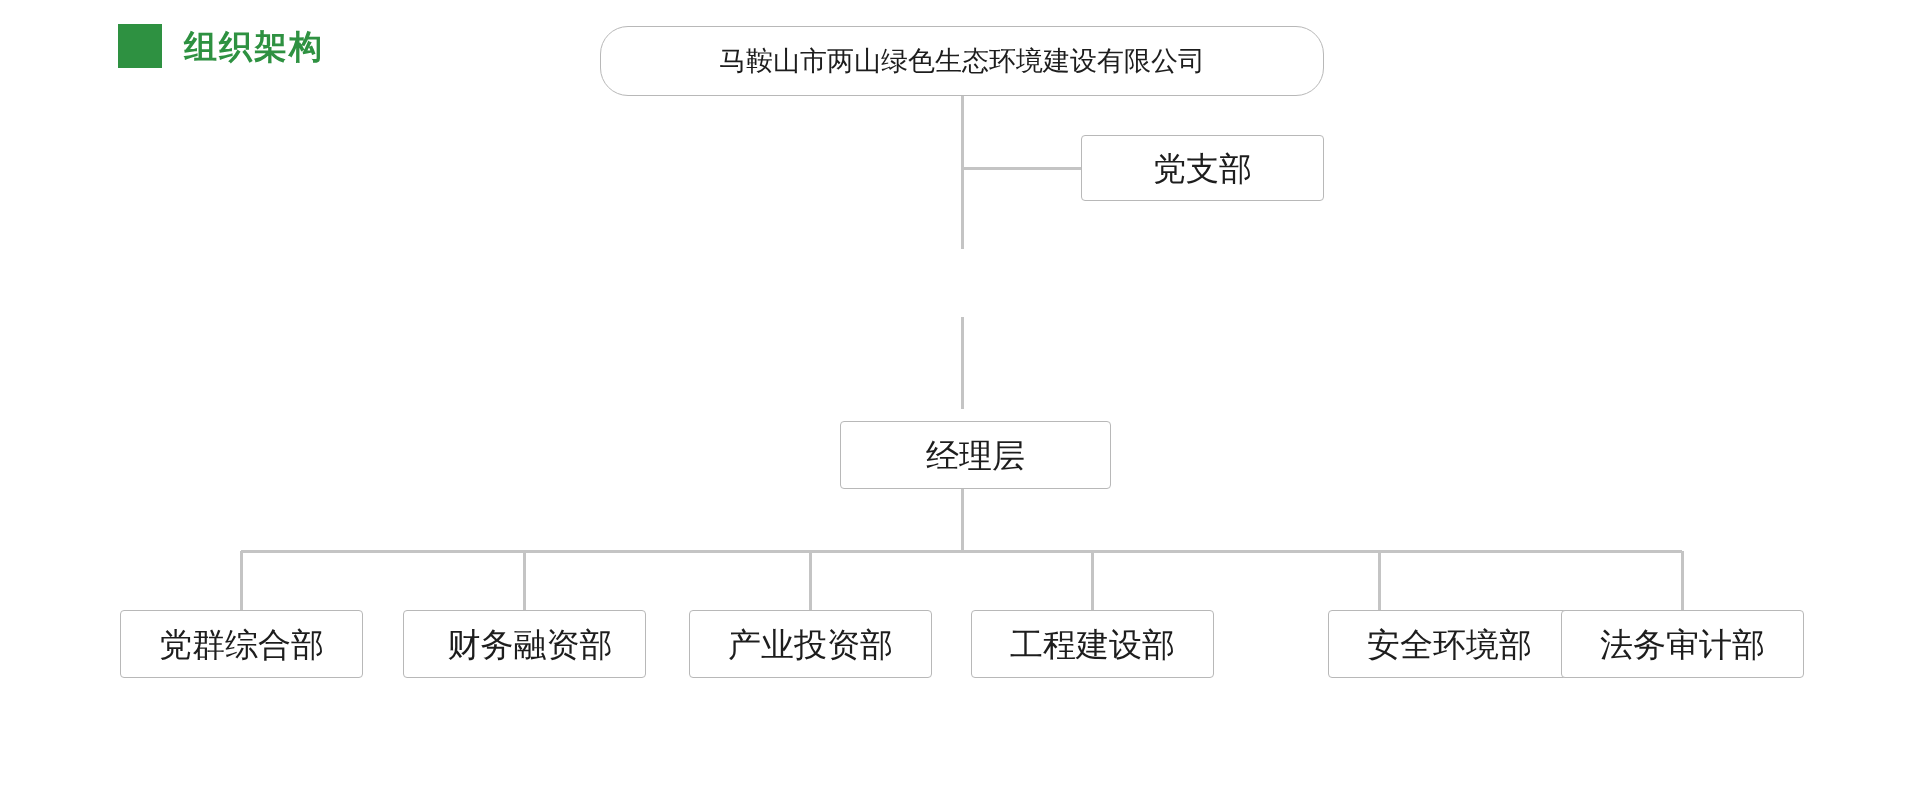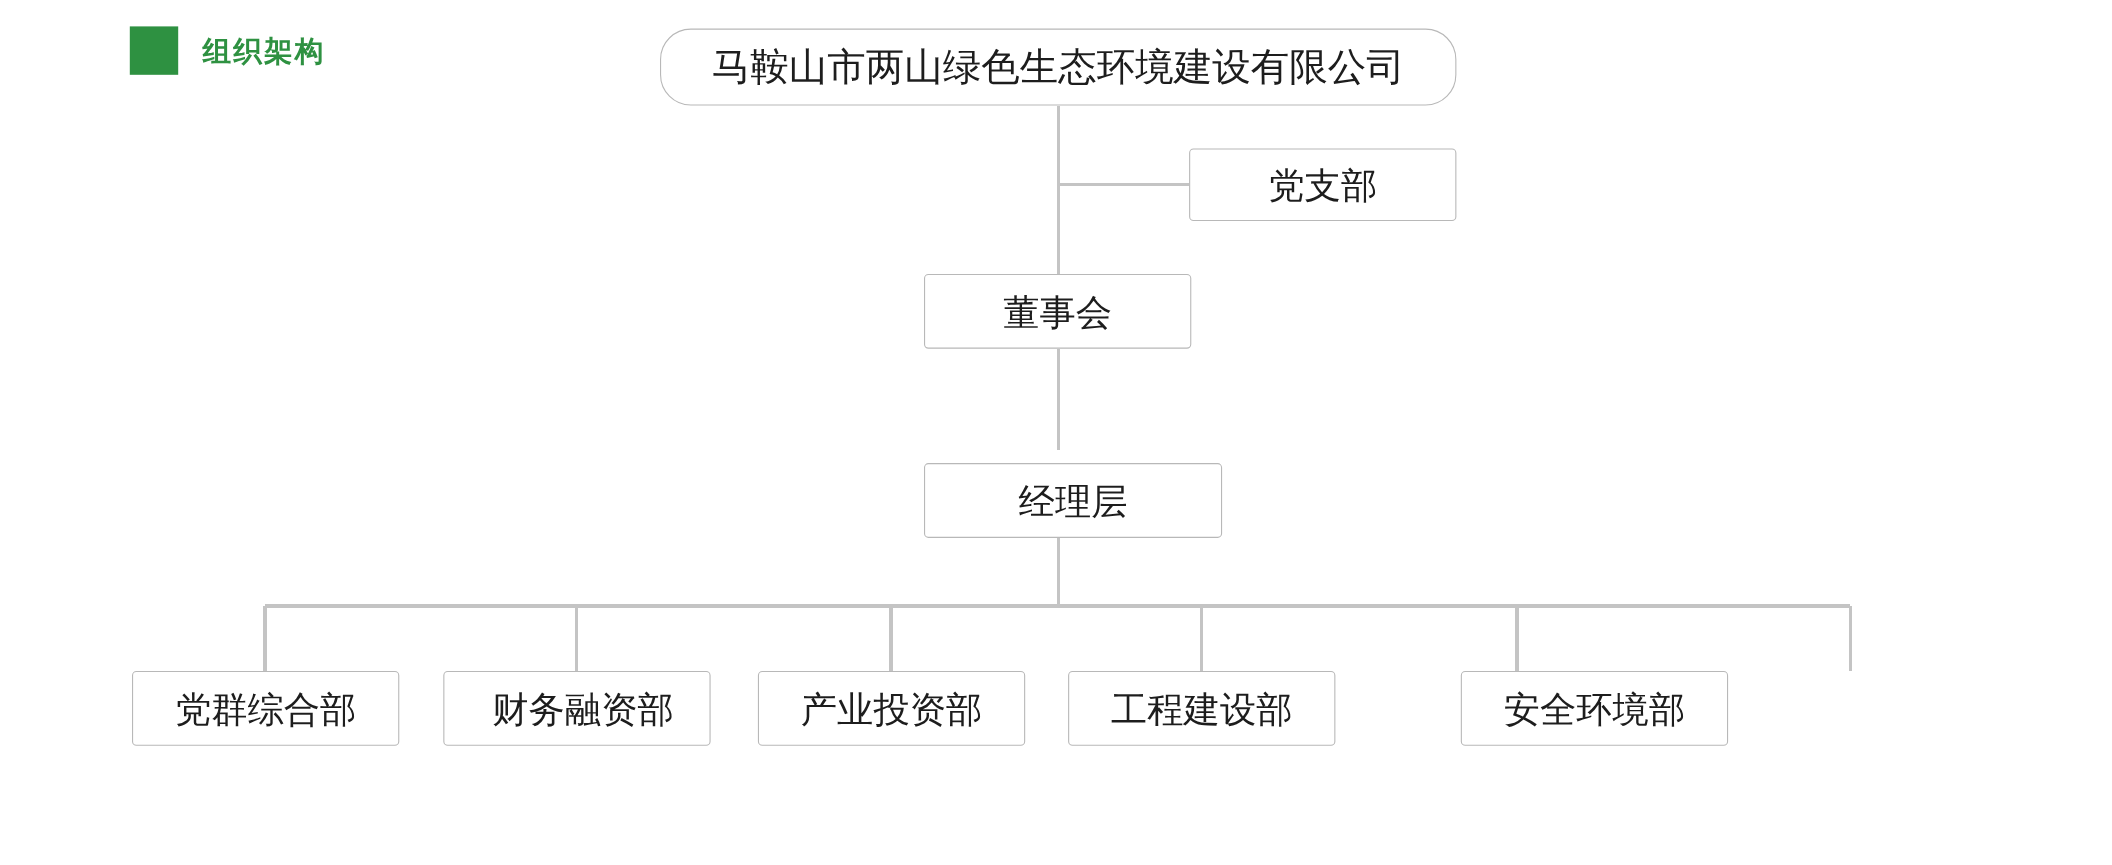--- a/index.html
+++ b/index.html
@@ -33,21 +33,21 @@
     align-items: center;
     gap: 22px;
   }
   .header-swatch {
     width: 44px;
     height: 44px;
     background: #2e9141;
     flex: 0 0 auto;
   }
   .header-title {
-    font-size: 26px;
+    font-size: 33px;
     font-weight: 700;
     color: #2e9141;
     letter-spacing: 2px;
     line-height: 1;
     white-space: nowrap;
   }
 
   
   .connectors {
     position: absolute;
@@ -75,21 +75,21 @@
   .node-label {
     display: block;
     line-height: 1;
   }
 
   .node-root {
     left: 600px;
     top: 26px;
     width: 724px;
     height: 70px;
-    font-size: 35px;
+    font-size: 27px;
     border-radius: 28px;
   }
   .node-party {
     left: 1081px;
     top: 135px;
     width: 243px;
     height: 66px;
     font-size: 33px;
   }
   .node-board {
@@ -153,37 +153,37 @@
   </svg>
 
   <div class="node node-root">
     <span class="node-label">马鞍山市两山绿色生态环境建设有限公司</span>
   </div>
 
   <div class="node node-party">
     <span class="node-label">党支部</span>
   </div>
 
-  <div class="node node-board">
-    <span class="node-label">董事会</span>
-  </div>
 
   <div class="node node-mgmt">
     <span class="node-label">经理层</span>
   </div>
 
   <div class="node node-dept dept-0">
     <span class="node-label">党群综合部</span>
   </div>
   <div class="node node-dept dept-1">
     <span class="node-label">财务融资部</span>
   </div>
   <div class="node node-dept dept-2">
     <span class="node-label">产业投资部</span>
   </div>
   <div class="node node-dept dept-3">
     <span class="node-label">工程建设部</span>
   </div>
   <div class="node node-dept dept-4">
     <span class="node-label">安全环境部</span>
   </div>
+  <div class="node node-dept dept-5">
+    <span class="node-label">法务审计部</span>
+  </div>
 
 </div>
 
 </body></html>

